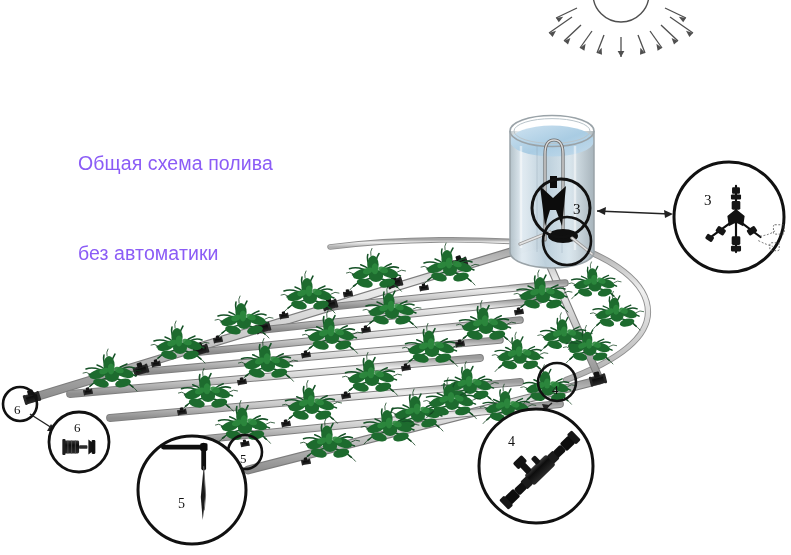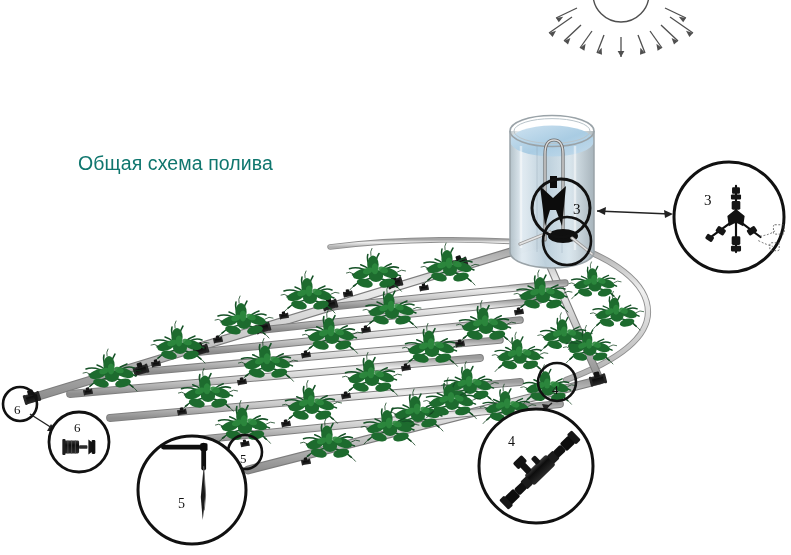--- a/index.html
+++ b/index.html
@@ -1,21 +1,21 @@
 <!DOCTYPE html>
 <html><head>
 <meta charset="utf-8">
 <style>
   html,body{margin:0;padding:0;background:#ffffff;}
   body{width:791px;height:555px;overflow:hidden;
        font-family:"Liberation Sans","DejaVu Sans",sans-serif;}
   #stage{position:relative;width:791px;height:555px;background:#fff;}
   #scene{position:absolute;left:0;top:0;width:791px;height:555px;}
   .title-block{position:absolute;left:78px;top:88px;
-      font-size:19.5px;line-height:30px;color:#0f766e;
+      font-size:19.5px;line-height:30px;color:#8b5cf6;
       font-family:"Liberation Sans","DejaVu Sans",sans-serif;
       white-space:pre;letter-spacing:.1px;}
   .callout-num{font-family:"Liberation Serif","DejaVu Serif",serif;}
 </style>
 </head>
 <body>
 
 <div id="stage">
 
   <svg id="scene" viewBox="0 0 791 555" xmlns="http://www.w3.org/2000/svg">
@@ -509,15 +509,16 @@
       <g transform="translate(80,447) scale(.93)">
         <use href="#det6"></use>
       </g>
       <text x="74" y="432" class="callout-num" font-size="13" fill="#111">6</text>
     </g>
 
   </svg>
 
   <div class="title-block">
     <div>Общая схема полива</div>
+    <div>без автоматики</div>
   </div>
 
 </div>
 
 </body></html>

